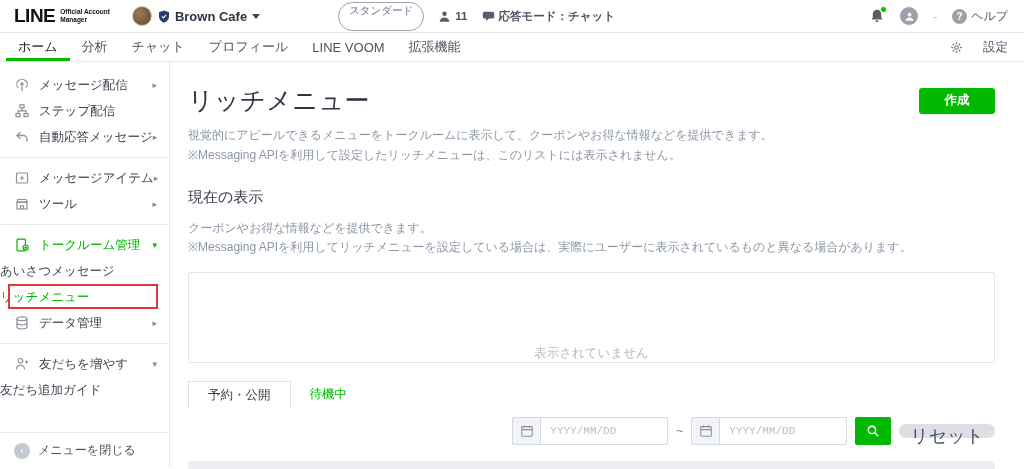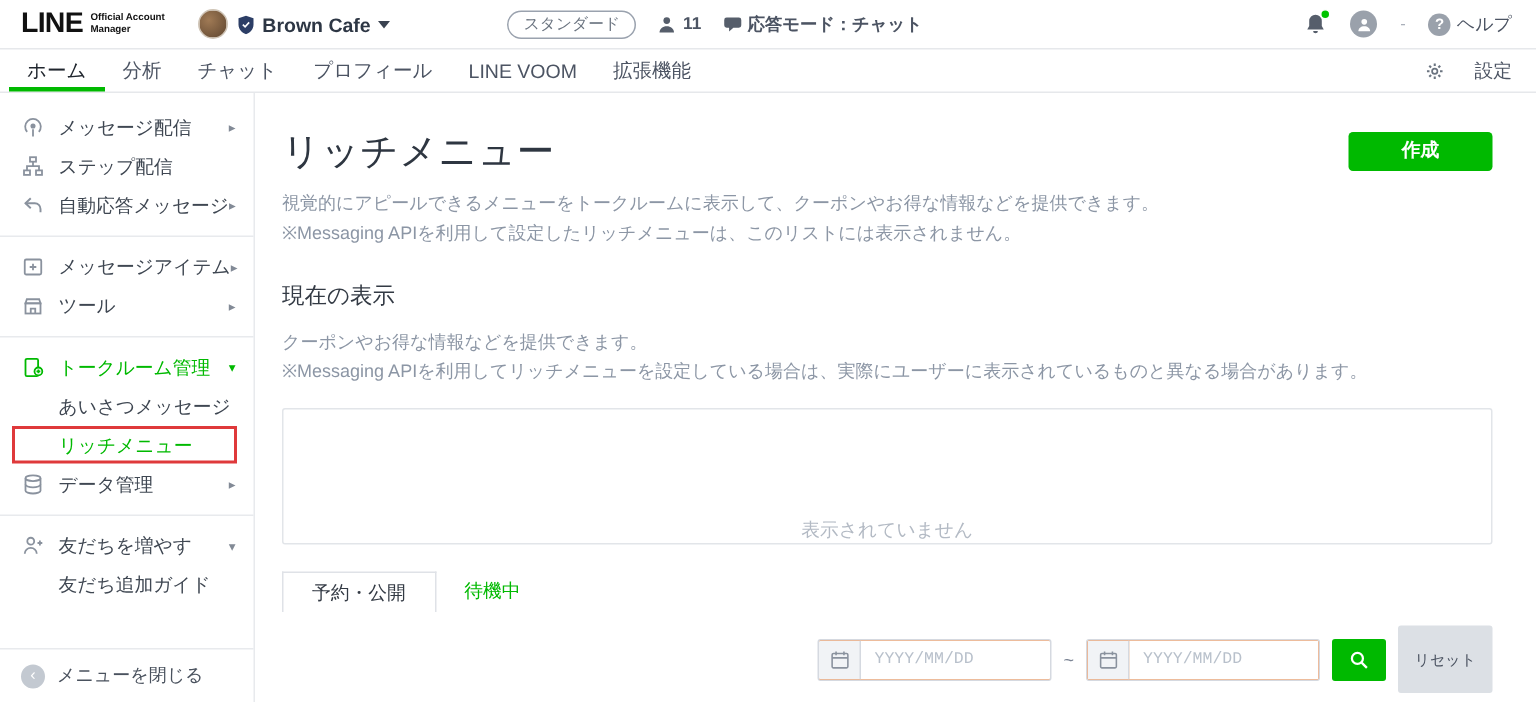--- a/index.html
+++ b/index.html
@@ -9,21 +9,21 @@
   
   .header { height:33px; border-bottom:1px solid #e6e8eb; display:flex; align-items:center; padding:0 16px 0 14px; }
   .logo { display:flex; align-items:center; cursor:pointer; }
   .logo-line { font-size:19px; font-weight:bold; letter-spacing:-0.5px; color:#111; }
   .logo-sub { margin-left:5px; font-size:6.5px; font-weight:bold; color:#111; line-height:1.25; }
   .account { display:flex; align-items:center; margin-left:22px; cursor:pointer; }
   .avatar { width:20px; height:20px; border-radius:50%; background:radial-gradient(circle at 35% 35%, #a07a55, #5e452f); border:1px solid #cfc4b6; }
   .shield { margin-left:6px; display:flex; }
   .account-name { margin-left:5px; font-size:13px; color:#2d3644; font-weight:bold; }
   .caret-down { margin-left:5px; width:0; height:0; border-left:4px solid transparent; border-right:4px solid transparent; border-top:5px solid #3a4250; }
-  .plan-pill { margin-left:78px; border:1px solid #9aa2ae; border-radius:999px; padding:1px 10px 2px; font-size:10.5px; color:#6b7480; }
+  .plan-pill { margin-left:78px; border:1px solid #9aa2ae; border-radius:999px; padding:1px 10px 12px; font-size:10.5px; color:#6b7480; }
   .metric { display:flex; align-items:center; margin-left:14px; font-size:11.5px; color:#4c5463; font-weight:bold; }
   .metric .micon { margin-right:4px; display:flex; }
   .header-right { margin-left:auto; display:flex; align-items:center; gap:15px; }
   .bell-wrap { position:relative; display:flex; cursor:pointer; }
   .bell-dot { position:absolute; top:-2px; right:-2px; width:7px; height:7px; border-radius:50%; background:#00c300; border:1px solid #fff; }
   .round-user { width:18px; height:18px; border-radius:50%; background:#9aa1ab; display:flex; align-items:center; justify-content:center; cursor:pointer; }
   .hdr-dash { color:#aab0ba; font-size:11px; }
   .help { display:flex; align-items:center; gap:4px; cursor:pointer; }
   .help-circle { width:15px; height:15px; border-radius:50%; background:#9aa1ab; color:#fff; font-size:10px; font-weight:bold; display:flex; align-items:center; justify-content:center; }
   .help-label { font-size:12px; color:#4c5463; }
@@ -37,48 +37,48 @@
   
   .page-body { display:flex; height:406px; }
   .sidebar { width:170px; border-right:1px solid #e8eaed; position:relative; padding-top:10px; flex:none; }
   .main { flex:1; padding:0 29px 0 18px; }
 
   
   .side-item { height:26px; display:flex; align-items:center; padding:0 12px 0 14px; font-size:12.5px; color:#3f4752; cursor:pointer; white-space:nowrap; }
   .side-item .icon { width:16px; height:16px; margin-right:9px; flex:none; }
   .side-item .arrow { margin-left:auto; color:#828a96; font-size:9px; }
   .side-item.active, .side-item.active .arrow { color:#00b900; }
-  .side-sub { position:relative; height:26px; display:flex; align-items:center; padding-left:39px; font-size:12.5px; color:#3f4752; cursor:pointer; white-space:nowrap; }
+  .side-sub { position:relative; height:26px; display:flex; align-items:center; font-size:12.5px; color:#3f4752; cursor:pointer; white-space:nowrap; }
   .side-sub.selected { color:#00b900; }
   .red-box { position:absolute; left:8px; right:11px; top:0; bottom:1px; border:2px solid #df393b; pointer-events:none; }
   .side-div { border-top:1px solid #e8eaed; margin:7px 0; }
   .side-footer { position:absolute; left:0; right:0; bottom:0; height:36px; border-top:1px solid #e8eaed; display:flex; align-items:center; gap:8px; padding:0 14px; font-size:12px; color:#4a525e; cursor:pointer; }
   .collapse-circle { width:16px; height:16px; border-radius:50%; background:#c3c9d1; color:#fff; font-size:11px; display:flex; align-items:center; justify-content:center; line-height:1; }
 
   
   .title-row { margin-top:22px; display:flex; align-items:center; justify-content:space-between; }
   .page-title { font-size:25px; font-weight:400; color:#2e3641; letter-spacing:0.5px; }
-  .btn-create { width:96px; height:26px; background:#00b900; color:#fff; border:none; border-radius:3px; font-size:12.5px; font-weight:bold; cursor:pointer; font-family:inherit; }
+  .btn-create { width:76px; height:26px; background:#00b900; color:#fff; border:none; border-radius:3px; font-size:12.5px; font-weight:bold; cursor:pointer; font-family:inherit; }
   .desc { margin-top:9px; font-size:12px; color:#8c96a5; line-height:1.65; }
   .section-title { margin-top:22px; font-size:15px; color:#333a44; }
   .section-desc { margin-top:12px; font-size:12px; color:#8c96a5; line-height:1.65; }
   .empty-box { margin-top:14px; height:91px; border:1px solid #e2e5e9; border-radius:2px; background:#fff; display:flex; align-items:flex-end; justify-content:center; }
   .empty-text { font-size:12.5px; color:#b3bac4; }
   .list-tabs { margin-top:18px; display:flex; height:27px; }
   .ltab { padding:13px 19px; display:flex; align-items:center; font-size:12.5px; cursor:pointer; }
   .ltab.active { background:#fff; border:1px solid #dfe2e7; border-bottom:none; color:#333a44; }
   .ltab.waiting { color:#00b900; }
   .filter-row { margin-top:9px; display:flex; justify-content:flex-end; align-items:center; gap:8px; }
   .date-group { display:flex; align-items:stretch; height:28px; border:1px solid #d5d9e0; border-radius:2px; background:#f97316; overflow:hidden; }
   .cal-btn { width:28px; background:#f1f3f6; border-right:1px solid #d5d9e0; display:flex; align-items:center; justify-content:center; cursor:pointer; }
   .date-input { width:126px; border:none; outline:none; padding:0 9px; font-family:"Liberation Mono", monospace; font-size:11px; color:#333; }
   .date-input::placeholder { color:#b8c0cb; }
   .range-sep { font-size:12px; color:#7b8494; }
   .btn-search { width:36px; height:28px; background:#00b900; border:none; border-radius:2px; display:flex; align-items:center; justify-content:center; cursor:pointer; }
-  .btn-reset { height:45px; padding:0 11px; background:#dce0e5; border:none; border-radius:2px; font-size:10px; color:#4a5260; cursor:pointer; font-family:inherit; }
+  .btn-reset { height:14px; padding:0 11px; background:#dce0e5; border:none; border-radius:12px; font-size:18px; color:#4a5260; cursor:pointer; font-family:inherit; }
   .table-head { margin-top:16px; height:42px; background:#edeff2; display:grid; grid-template-columns:33% 28% 24% 15%; align-items:center; font-size:12px; font-weight:bold; color:#3c434d; }
 </style>
 </head>
 <body>
 
 <div class="header">
   <div class="logo">
     <span class="logo-line">LINE</span>
     <span class="logo-sub">
       <span>Official Account</span><br><span>Manager</span>

